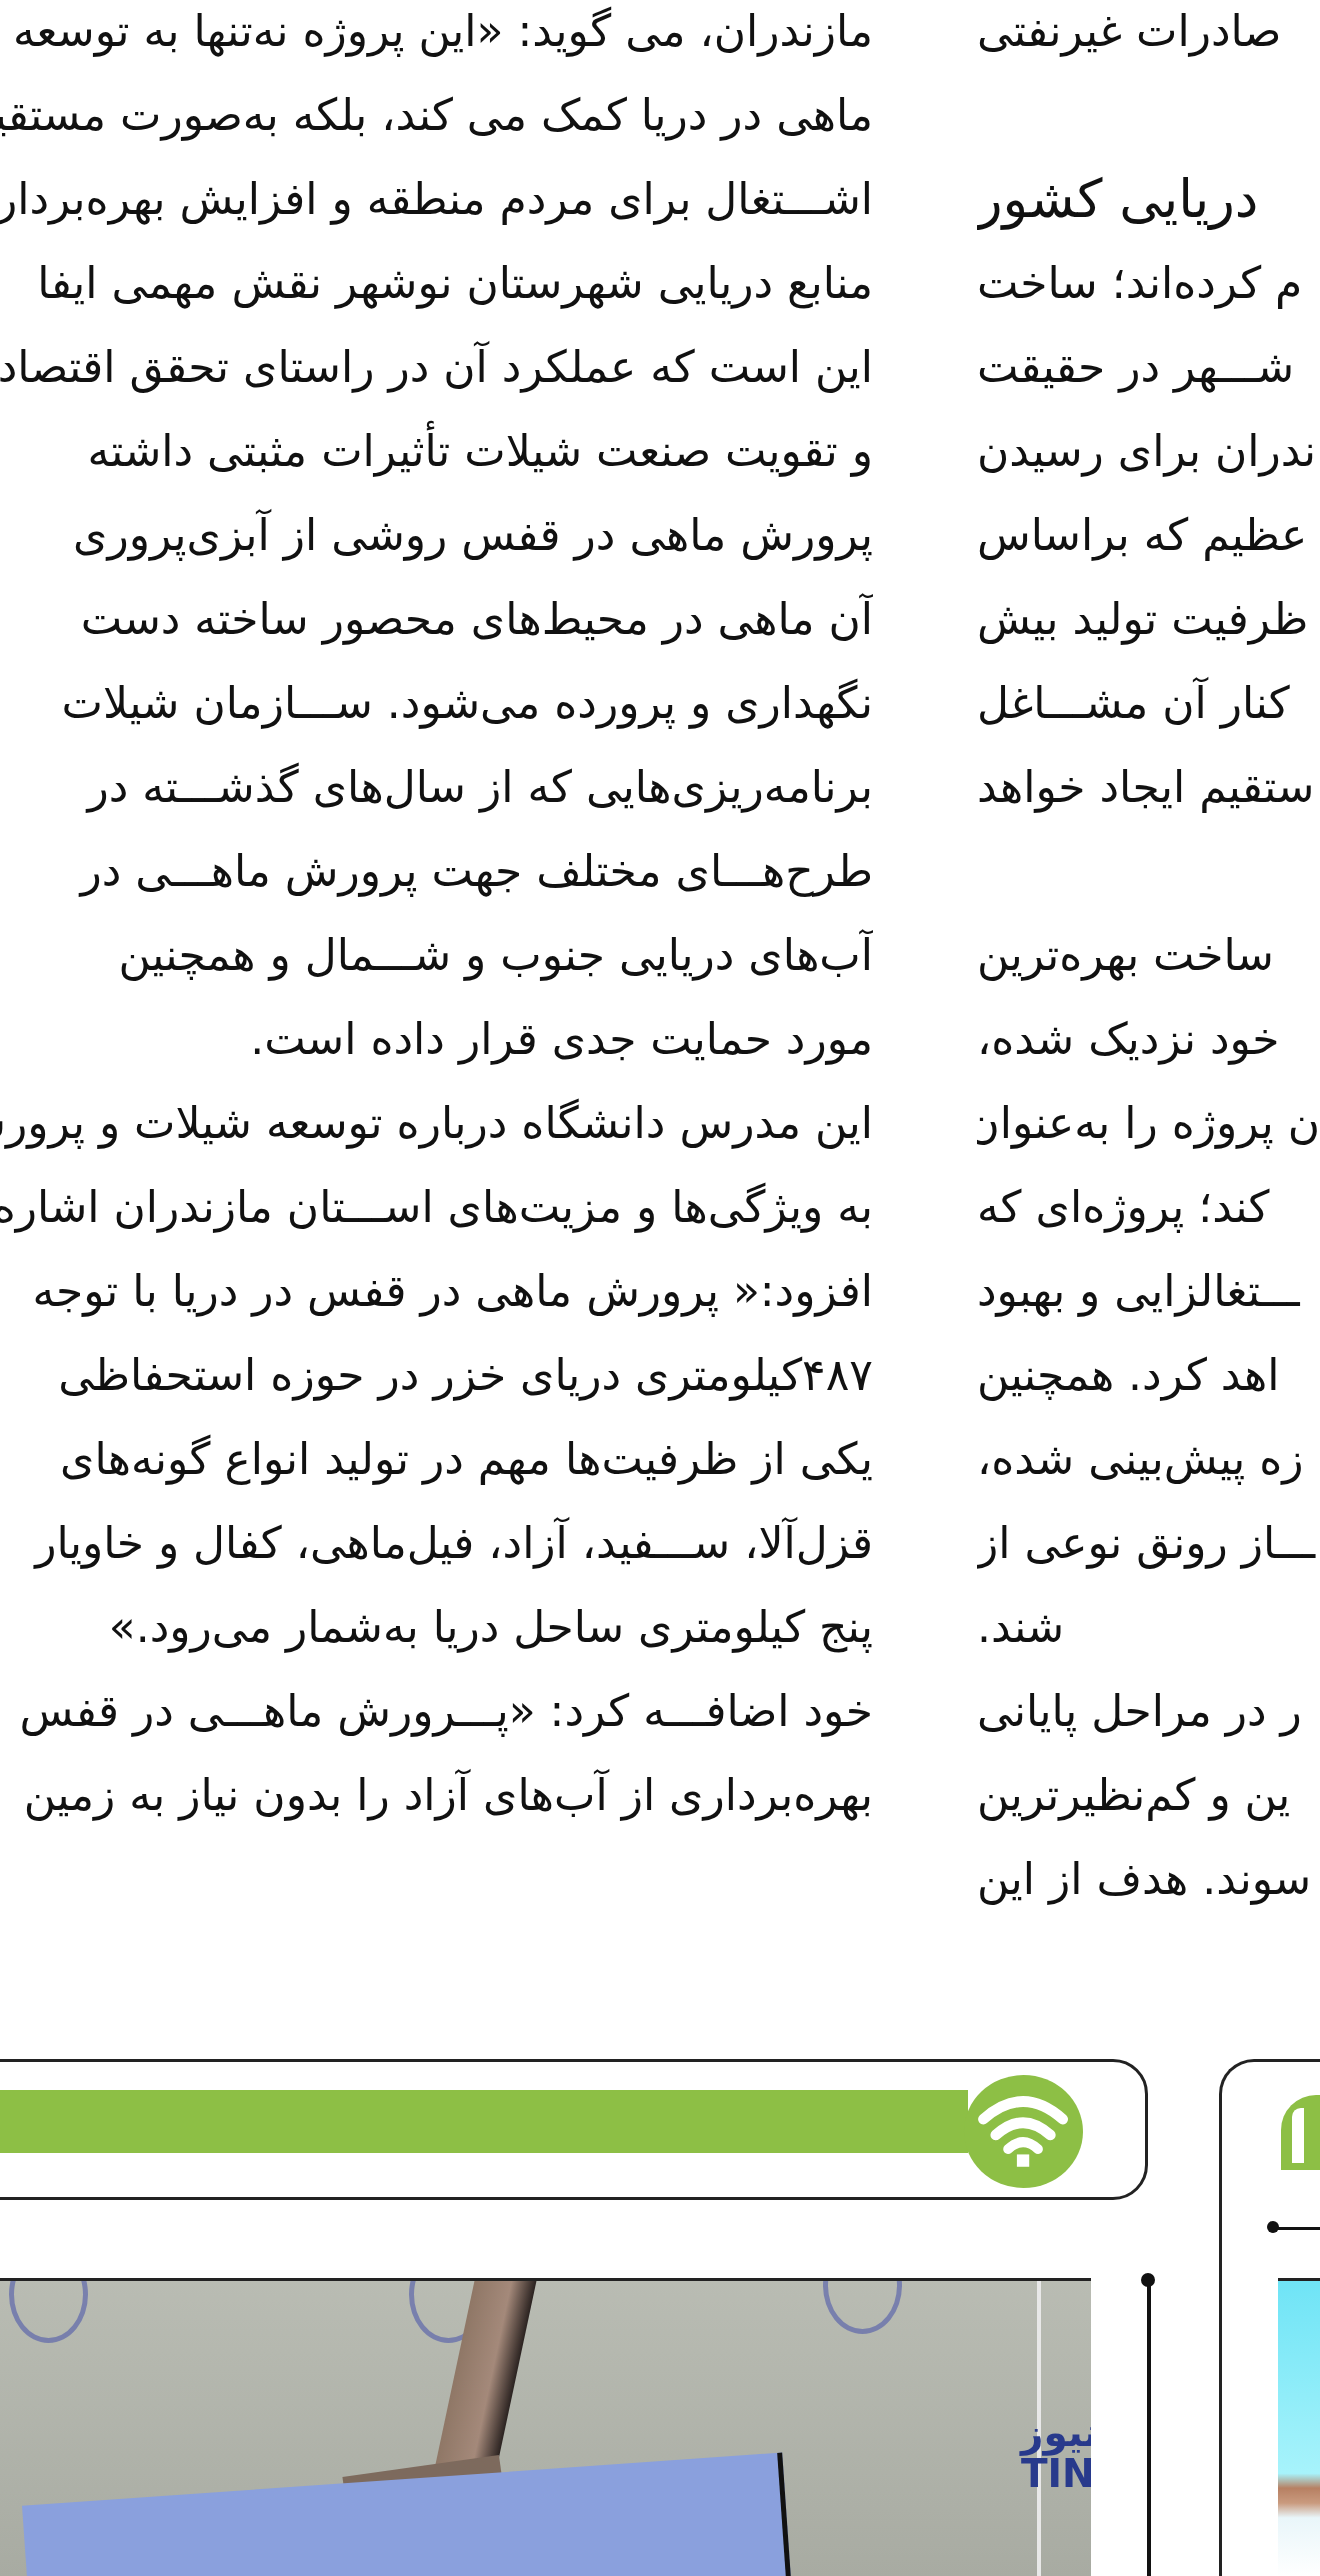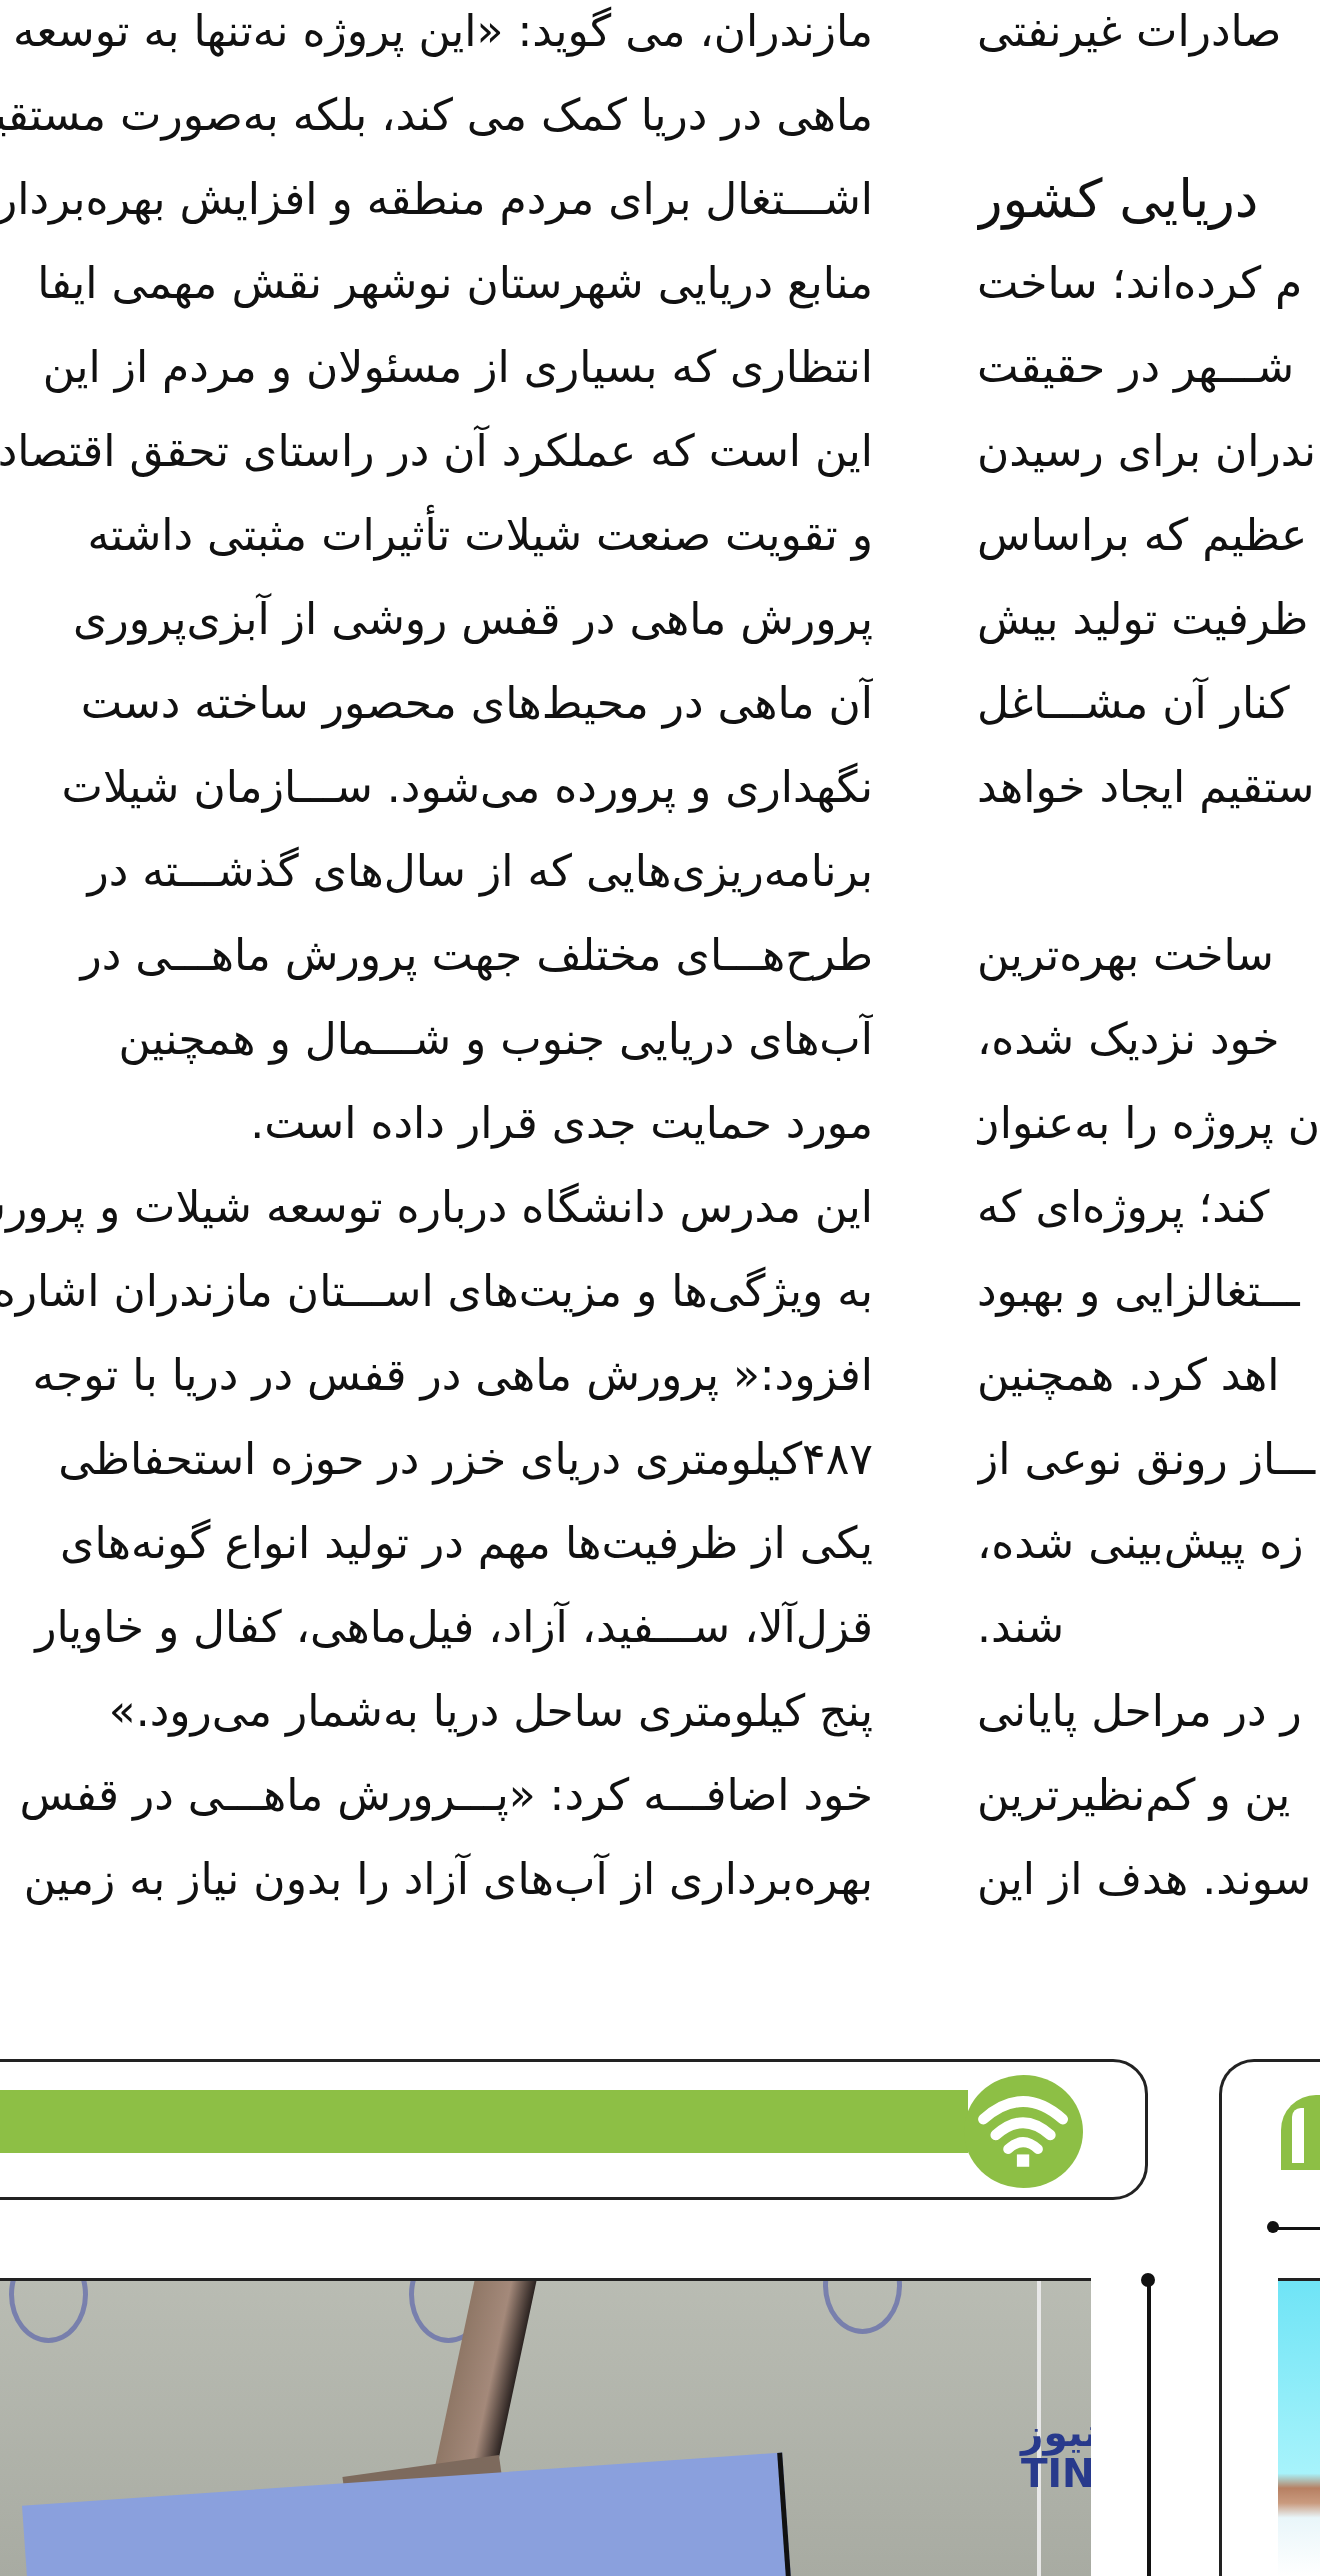--- a/index.html
+++ b/index.html
@@ -103,21 +103,20 @@
   }
 </style>
 </head>
 <body>
 
 <div id="left-col" class="col">
   <span class="line">مازندران، می گوید: «این پروژه نه‌تنها به توسعه</span>
   <span class="line">ماهی در دریا کمک می کند، بلکه به‌صورت مستقیم</span>
   <span class="line">اشـــتغال برای مردم منطقه و افزایش بهره‌برداری</span>
   <span class="line">منابع دریایی شهرستان نوشهر نقش مهمی ایفا</span>
-  <span class="line">انتظاری که بسیاری از مسئولان و مردم از این</span>
   <span class="line">این است که عملکرد آن در راستای تحقق اقتصاد</span>
   <span class="line">و تقویت صنعت شیلات تأثیرات مثبتی داشته</span>
   <span class="line">پرورش ماهی در قفس روشی از آبزی‌پروری</span>
   <span class="line">آن ماهی در محیط‌های محصور ساخته دست</span>
   <span class="line">نگهداری و پرورده می‌شود. ســـازمان شیلات</span>
   <span class="line">برنامه‌ریزی‌هایی که از سال‌های گذشـــته در</span>
   <span class="line">طرح‌هـــای مختلف جهت پرورش ماهـــی در</span>
   <span class="line">آب‌های دریایی جنوب و شـــمال و همچنین</span>
   <span class="line">مورد حمایت جدی قرار داده است.</span>
   <span class="line">این مدرس دانشگاه درباره توسعه شیلات و پرورش</span>
@@ -143,22 +142,22 @@
   <span class="line">ظرفیت تولید بیش</span>
   <span class="line">کنار آن مشـــاغل</span>
   <span class="line">ستقیم ایجاد خواهد</span>
   <span class="line blank"></span>
   <span class="line">ساخت بهره‌ترین</span>
   <span class="line">خود نزدیک شده،</span>
   <span class="line">ن پروژه را به‌عنوان</span>
   <span class="line">کند؛ پروژه‌ای که</span>
   <span class="line">ـــتغالزایی و بهبود</span>
   <span class="line">اهد کرد. همچنین</span>
+  <span class="line">زه پیش‌بینی شده،</span>
   <span class="line">ـــاز رونق نوعی از</span>
-  <span class="line">زه پیش‌بینی شده،</span>
   <span class="line">شند.</span>
   <span class="line">ر در مراحل پایانی</span>
   <span class="line">ین و کم‌نظیرترین</span>
   <span class="line">سوند. هدف از این</span>
 </div>
 
 <div id="green-box"></div>
 <div id="green-bar"></div>
 <div id="wifi-badge">
   <svg width="119" height="113" viewBox="0 0 135 128">

